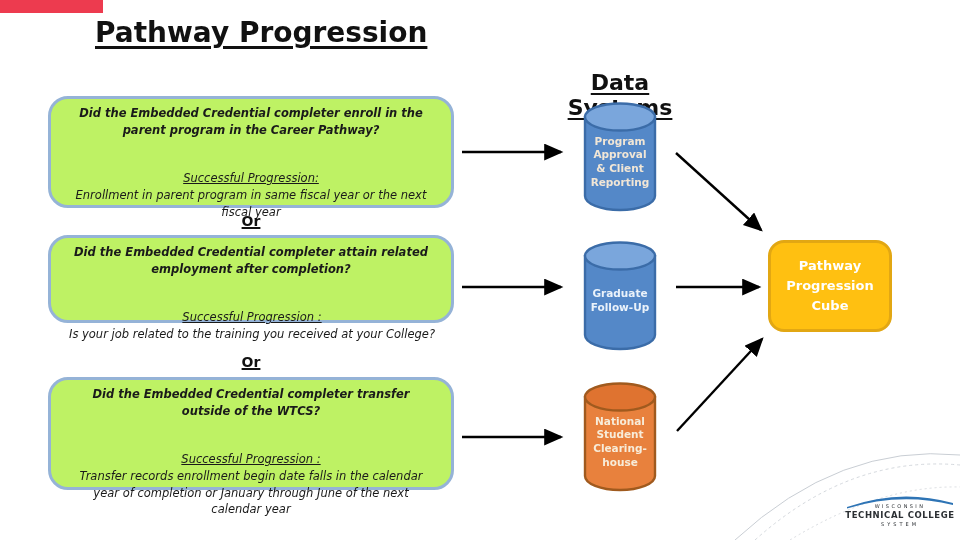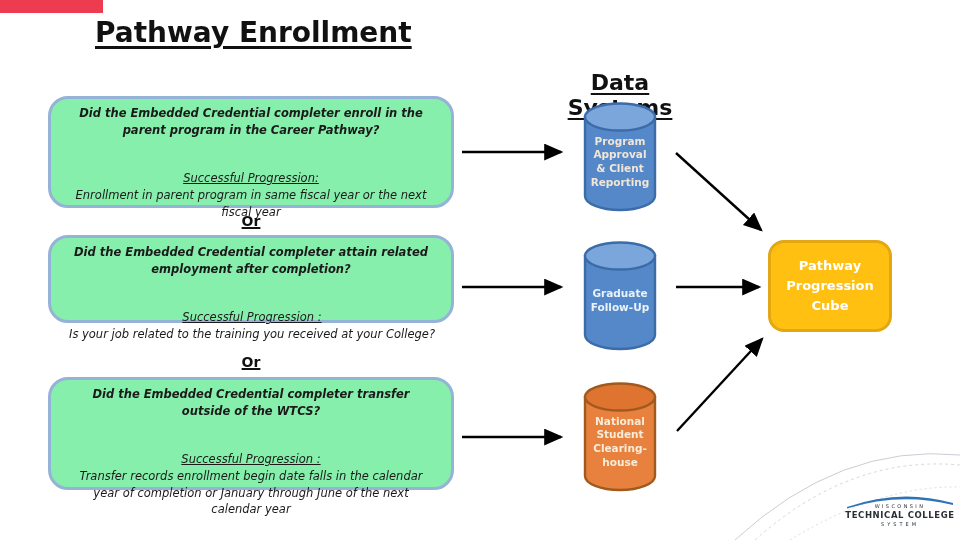--- a/index.html
+++ b/index.html
@@ -15,21 +15,21 @@
     letter-spacing:0px;
   }
   .ds-heading{
     position:absolute;left:540px;top:70px;width:160px;text-align:center;
     font-size:22px;font-weight:bold;color:#111;
     text-decoration:underline;text-decoration-thickness:2px;text-underline-offset:3px;
   }
   
   .qbox{
     position:absolute;left:48px;width:406px;
-    border:3px solid #95B3D7;border-radius:20px;background:#86efac;
+    border:3px solid #95B3D7;border-radius:20px;background:#bef264;
     display:flex;flex-direction:column;justify-content:space-evenly;
     padding:6px 16px;text-align:center;font-style:italic;color:#1a1a1a;
   }
   .qbox .question{font-size:11.5px;font-weight:bold;line-height:1.45;}
   .qbox .prog-label{font-size:11.5px;text-decoration:underline;line-height:1.4;margin-top:32px;}
   .qbox .prog-detail{font-size:11.5px;line-height:1.4;margin-top:1px;}
   #qbox1{top:96px;height:112px;}
   #qbox2{top:235px;height:88px;align-items:flex-end;}
   #qbox3{top:377px;height:113px;}
   .or-label{
@@ -68,21 +68,21 @@
   .logo .l2{font-size:8.5px;font-weight:bold;letter-spacing:0.6px;line-height:1.25;}
   .logo .l3{font-size:5px;letter-spacing:3px;line-height:1.5;}
 </style>
 </head>
 <body>
 
 <div class="slide">
 
   <div class="accent-bar"></div>
 
-  <div class="slide-title">Pathway Enrollment</div>
+  <div class="slide-title">Pathway Progression</div>
 
   <div class="ds-heading">Data Systems</div>
 
   <div class="qbox" id="qbox1">
     <div class="question">Did the Embedded Credential completer enroll in the parent program in the Career Pathway?</div>
     <div>
       <div class="prog-label">Successful Progression:</div>
       <div class="prog-detail">Enrollment in parent program in same fiscal year or the next fiscal year</div>
     </div>
   </div>

